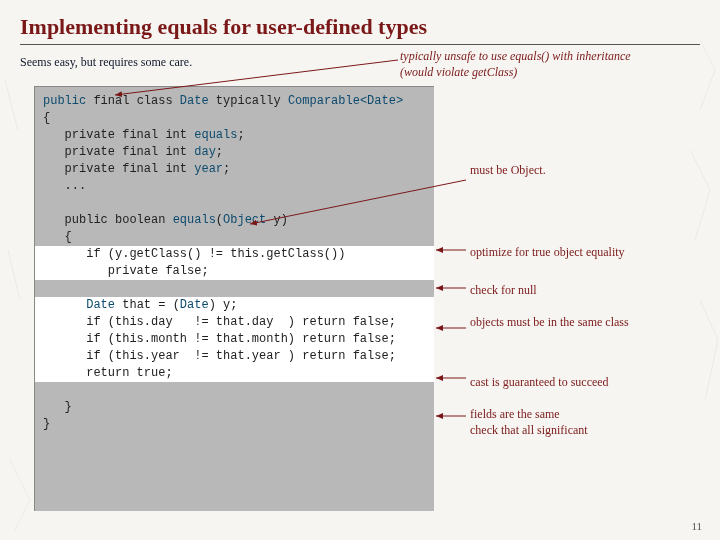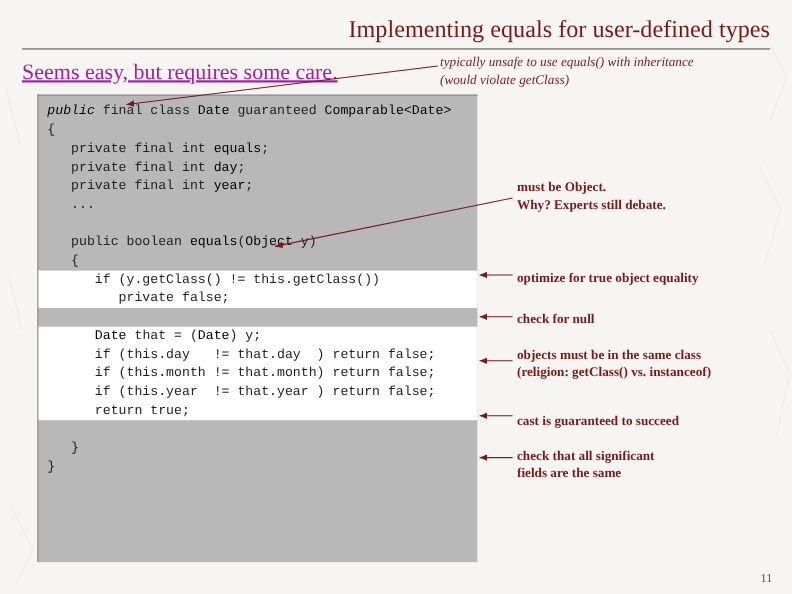--- a/index.html
+++ b/index.html
@@ -12,32 +12,30 @@
     overflow: hidden;
   }
   .slide {
     position: relative;
     width: 100%;
     height: 100%;
     padding: 14px 20px 0 20px;
   }
   .title {
     font-size: 22px;
-    font-weight: 400;
+    font-weight: 700;
     color: #7a1818;
     border-bottom: 1px solid #555;
     padding-bottom: 4px;
     margin-bottom: 10px;
-    text-align: right;
   }
   .subtitle {
-    font-size: 20px;
-    color: #a21caf;
+    font-size: 12px;
+    color: #0f172a;
     margin-bottom: 8px;
-    text-decoration: underline;
   }
   .top-note {
     position: absolute;
     left: 400px;
     top: 48px;
     width: 290px;
     font-size: 12px;
     line-height: 1.35;
     color: #7a1818;
     font-style: italic;
@@ -51,38 +49,38 @@
     background: #b8b8b8;
     border-top: 1px solid #888;
     border-left: 1px solid #888;
     font-family: 'Courier New', Consolas, monospace;
     font-size: 12px;
     line-height: 17px;
     color: #222;
     padding: 6px 8px;
     white-space: pre;
   }
-  .code-area .kw { color: #000000; font-style: italic; }
-  .code-area .lit { color: #000000; }
+  .code-area .kw { color: #0c4a6e; }
+  .code-area .lit { color: #0c4a6e; }
   .hl {
     display: block;
     background: #ffffff;
     margin: 0 -8px;
     padding: 0 8px;
   }
   .annotations {
     position: absolute;
     left: 470px;
     top: 86px;
     width: 230px;
     font-size: 12px;
     line-height: 1.35;
     color: #7a1818;
   }
-  .annot { position: absolute; font-weight: bold; }
+  .annot { position: absolute; }
   .page-num {
     position: absolute;
     right: 18px;
     bottom: 8px;
     font-size: 11px;
     color: #555;
   }
   svg.arrows {
     position: absolute;
     left: 0; top: 0;
@@ -113,21 +111,21 @@
   </svg>
 
   <h1 class="title">Implementing equals for user-defined types</h1>
   <div class="subtitle">Seems easy, but requires some care.</div>
 
   <div class="top-note">
     <div>typically unsafe to use equals() with inheritance</div>
     <div>(would violate getClass)</div>
   </div>
 
-  <div class="code-area"><span class="kw">public</span><span> final class </span><span class="lit">Date</span><span> guaranteed </span><span class="lit">Comparable&lt;Date&gt;</span>
+  <div class="code-area"><span class="kw">public</span><span> final class </span><span class="lit">Date</span><span> typically </span><span class="lit">Comparable&lt;Date&gt;</span>
 <span>{</span>
 <span>   private final int </span><span class="lit">equals</span><span>;</span>
 <span>   private final int </span><span class="lit">day</span><span>;</span>
 <span>   private final int </span><span class="lit">year</span><span>;</span>
 <span>   ...</span>
 
 <span>   public boolean </span><span class="lit">equals</span><span>(</span><span class="lit">Object</span><span> y)</span>
 <span>   {</span>
 <span class="hl"><span>      if (y.getClass() != this.getClass())</span>
 <span>         private false;</span></span>
@@ -135,32 +133,30 @@
 <span>      if (this.day   != that.day  ) return false;</span>
 <span>      if (this.month != that.month) return false;</span>
 <span>      if (this.year  != that.year ) return false;</span>
 <span>      return true;</span></span>
 <span>   }</span>
 <span>}</span></div>
 
   <div class="annotations">
     <div class="annot" style="top:76px">
       <div>must be Object.</div>
-      <div>Why? Experts still debate.</div>
     </div>
     <div class="annot" style="top:158px">optimize for true object equality</div>
     <div class="annot" style="top:196px">check for null</div>
     <div class="annot" style="top:228px">
       <div>objects must be in the same class</div>
-      <div>(religion: getClass() vs. instanceof)</div>
     </div>
     <div class="annot" style="top:288px">cast is guaranteed to succeed</div>
     <div class="annot" style="top:320px">
+      <div>fields are the same</div>
       <div>check that all significant</div>
-      <div>fields are the same</div>
     </div>
   </div>
 
   <svg class="arrows">
     <defs>
       <marker id="ah" markerWidth="8" markerHeight="8" refX="7" refY="3" orient="auto">
         <path d="M0,0 L7,3 L0,6 Z" fill="#7a1818"></path>
       </marker>
     </defs>
     <g stroke="#7a1818" stroke-width="1" fill="none" marker-end="url(#ah)">

